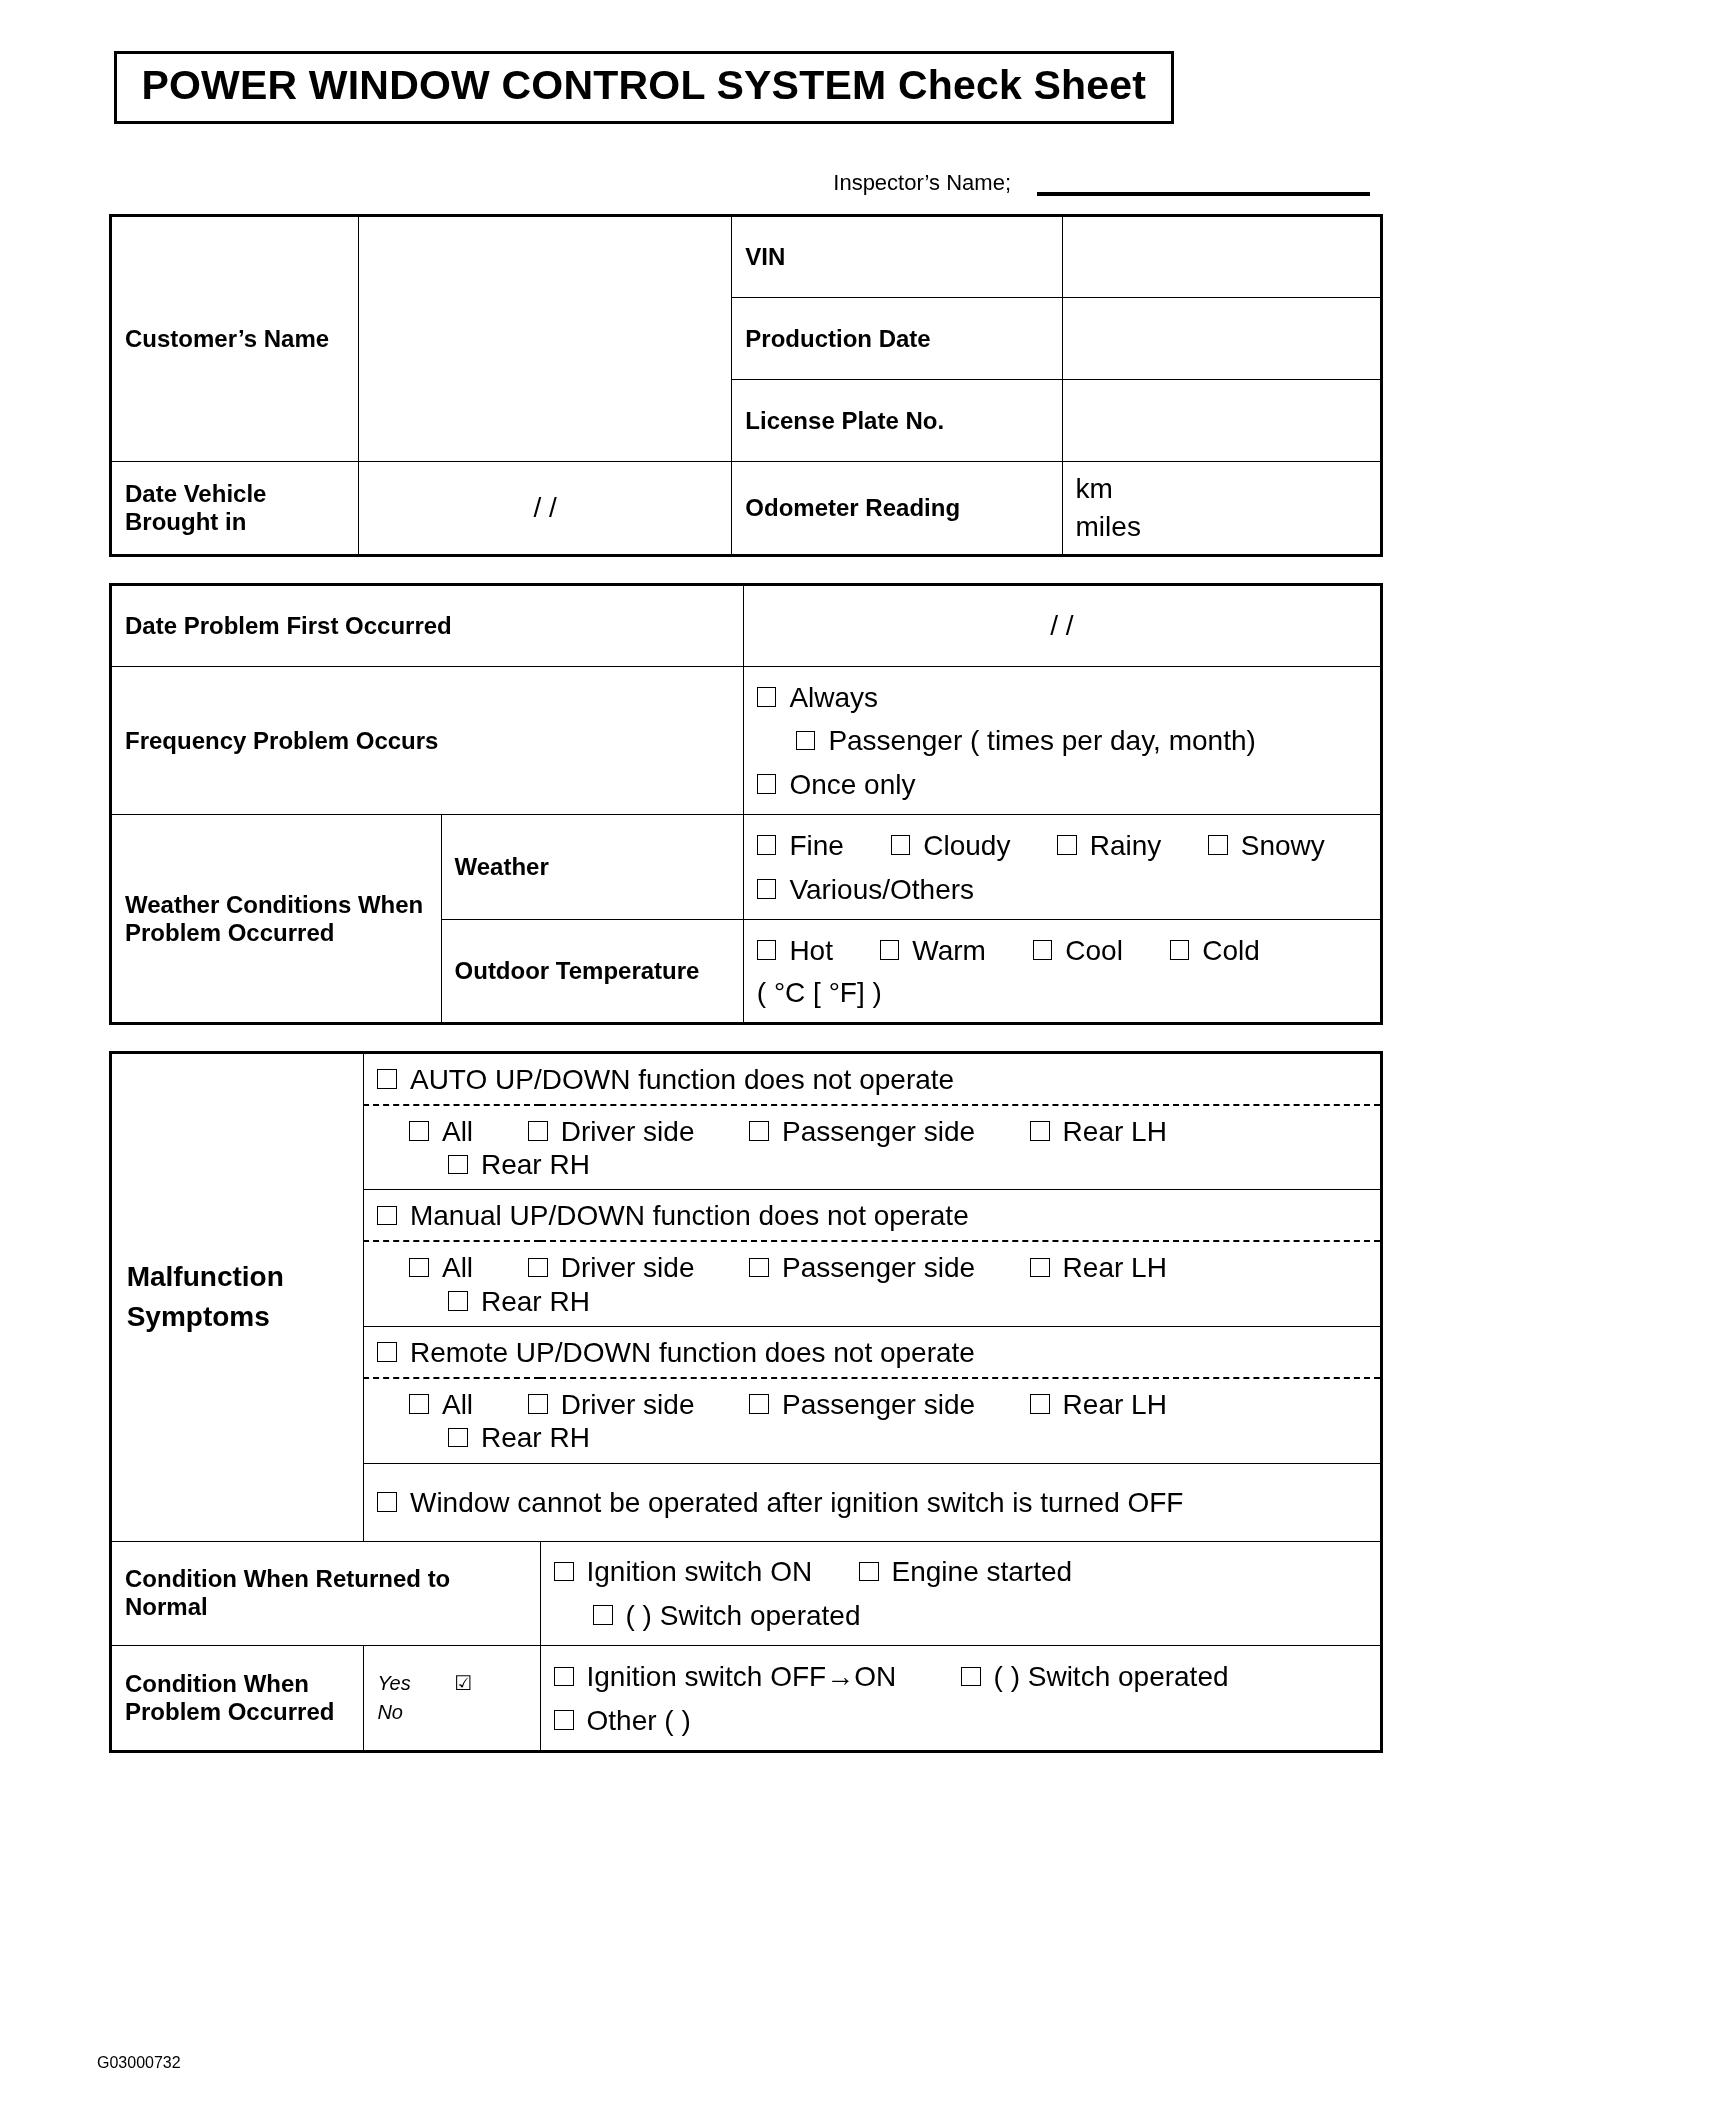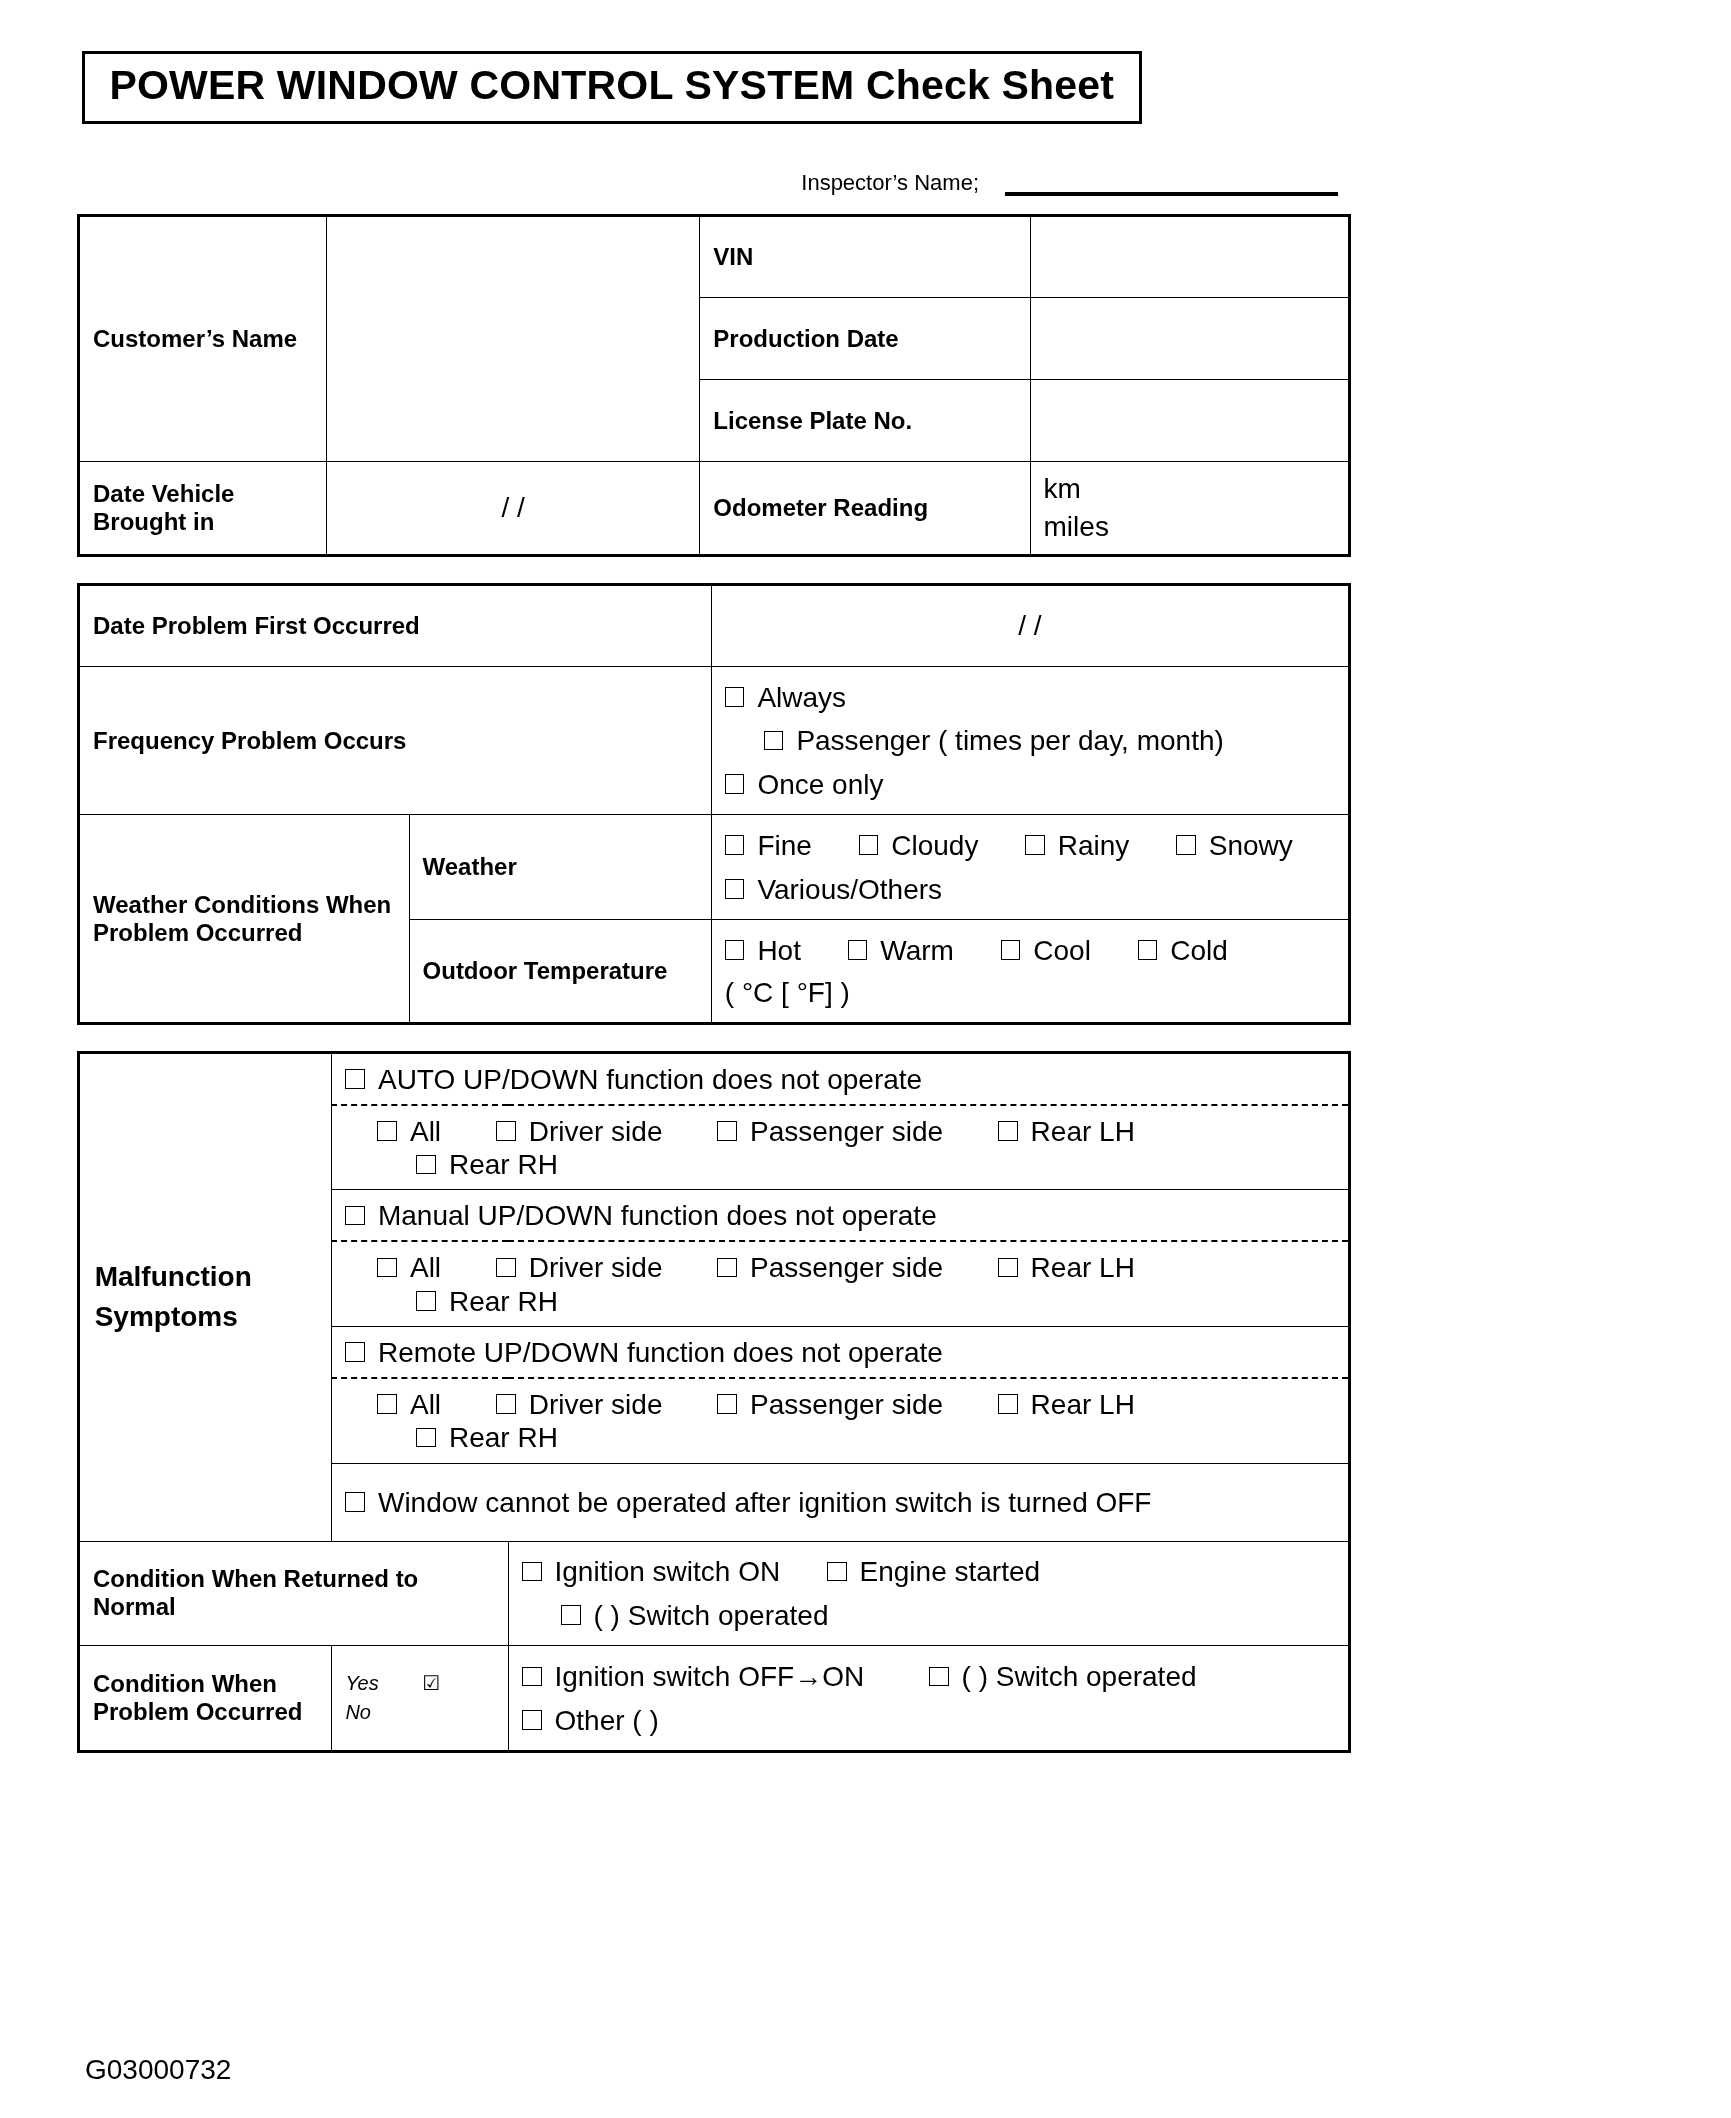--- a/index.html
+++ b/index.html
@@ -10,20 +10,21 @@
   body {
     width: 1731px;
     height: 2119px;
     font-family: "Liberation Sans", sans-serif;
     color: #000000;
     position: relative;
   }
   .page {
     padding: 51px 77px 0 77px;
     width: 1428px;
+    margin-left: 32px;
   }
   
   .title-box {
     display: inline-block;
     border: 3.3px solid #000;
     padding: 11.4px 24.5px 14.7px 24.5px;
     margin-left: 4.9px;
   }
   .title-box .title-text {
     font-size: 41px;
@@ -116,23 +117,23 @@
     vertical-align: middle;
     padding-left: 14.7px;
   }
   .indent1 { }
   .indent2 { padding-left: 45px; }
 
   .sub-opts .opt { margin-right: 8.2px; }
 
   .footer-code {
     position: absolute;
-    left: 85px;
+    left: 97px;
     top: 2054px;
-    font-size: 28px;
+    font-size: 16px;
   }
   .yesno {
     font-size: 20px;
     line-height: 1.45;
     font-style: italic;
   }
   .arrow-glyph {
     font-family: "DejaVu Sans", sans-serif;
   }
 </style>

